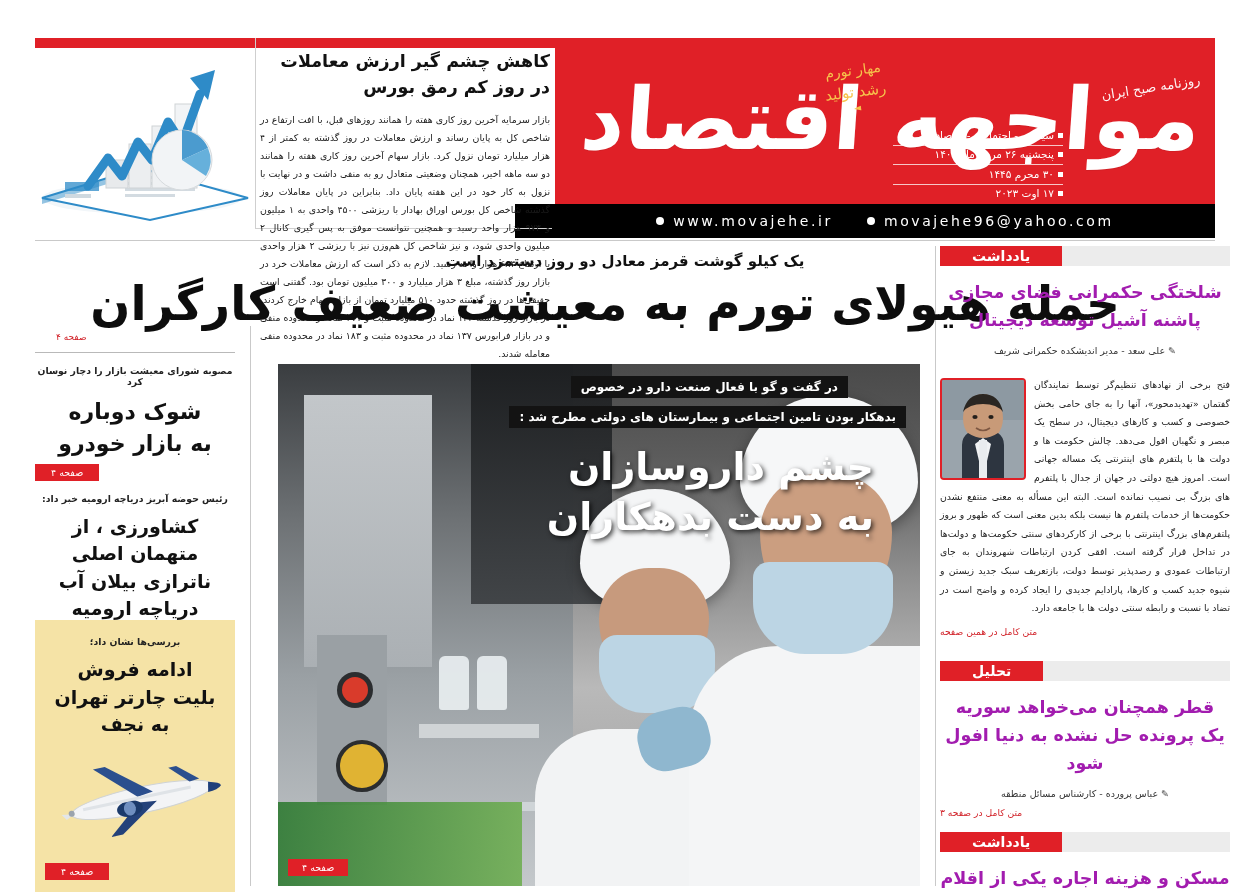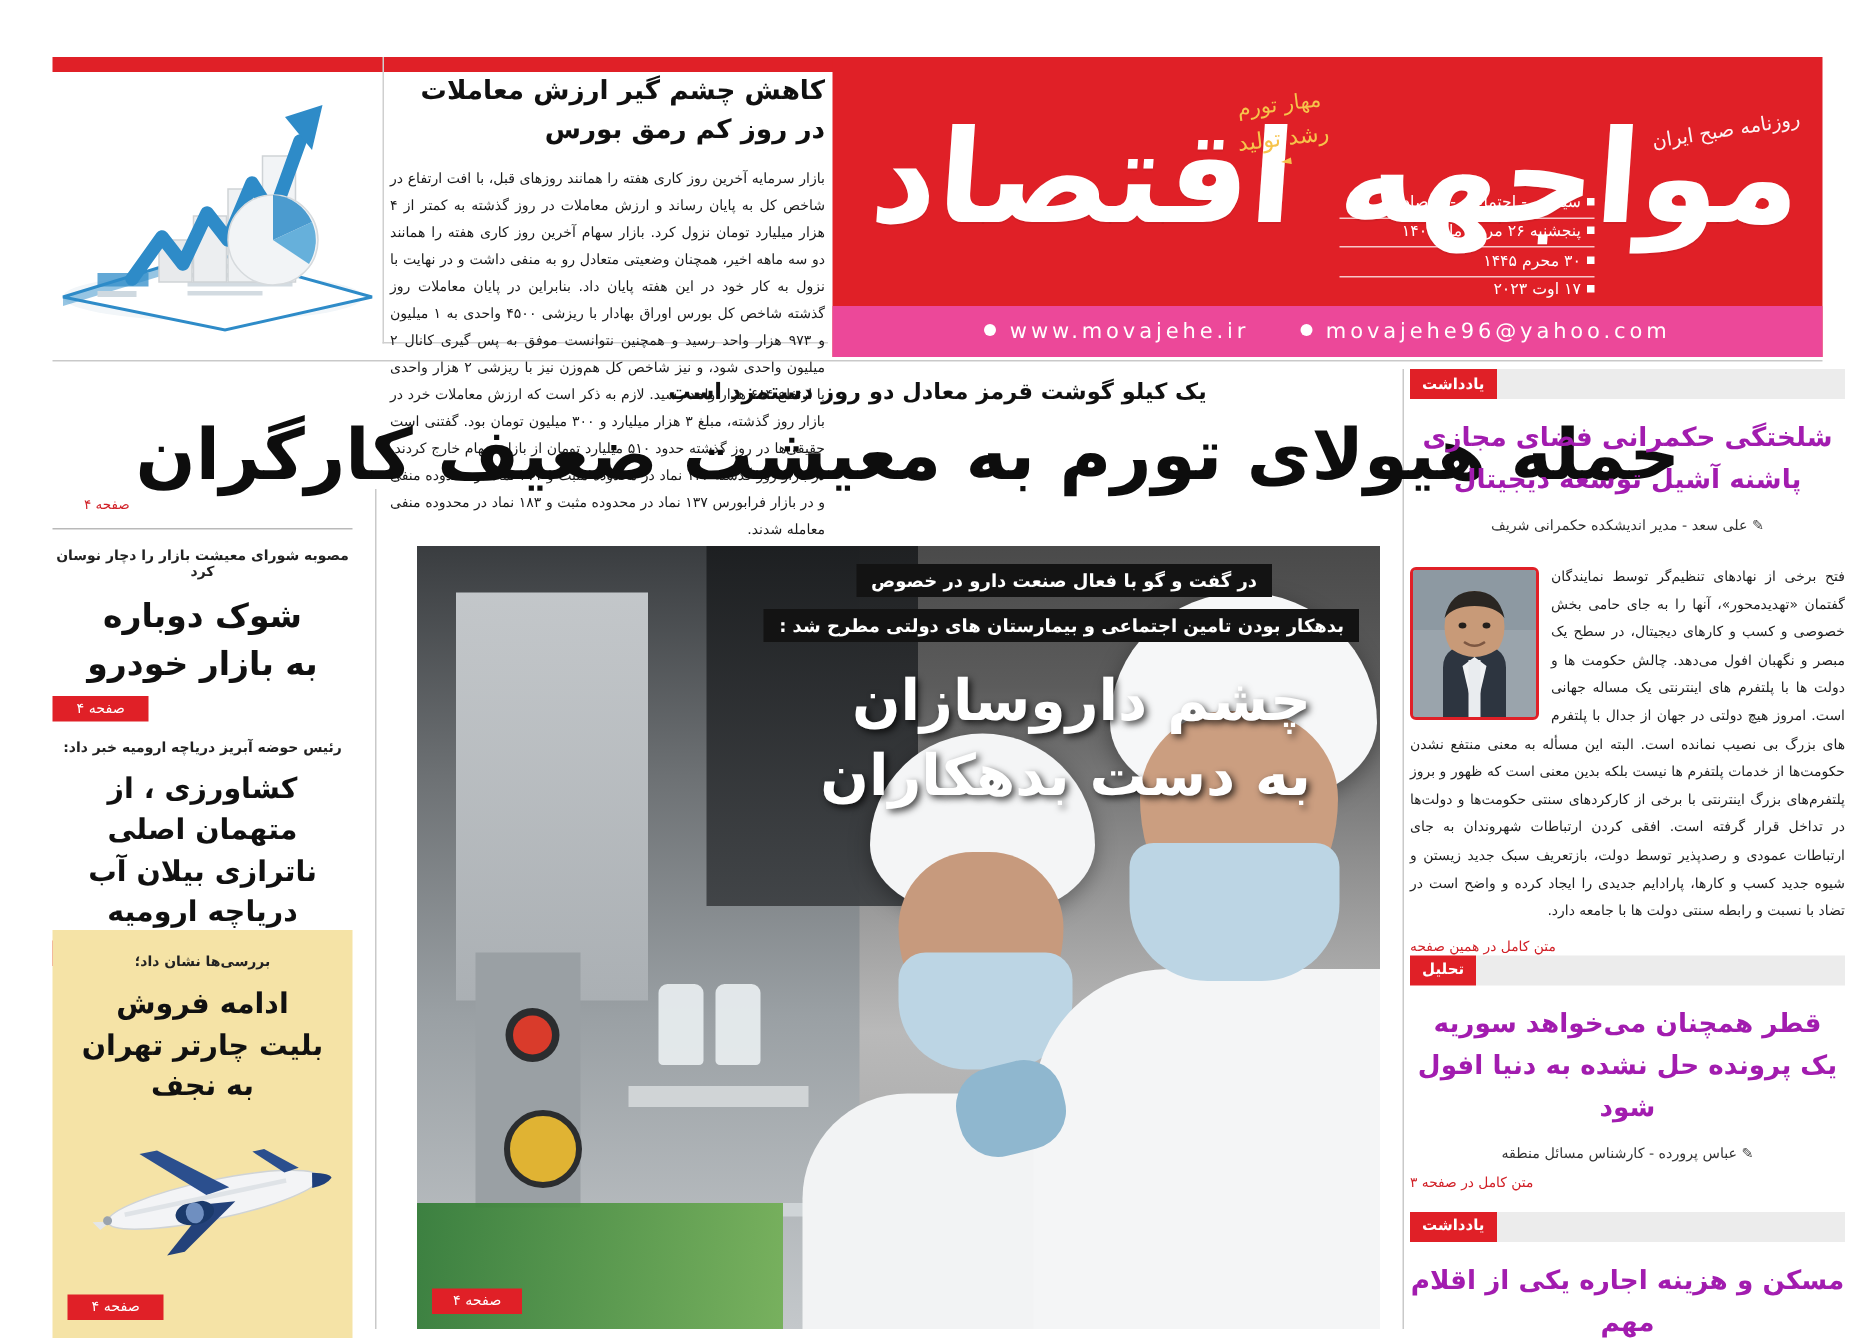--- a/index.html
+++ b/index.html
@@ -53,22 +53,23 @@
   }
   .mast-info .row{
     padding:2.5px 0 3px 0;border-bottom:1px solid rgba(255,255,255,.75);
     white-space:nowrap;line-height:1.25;
   }
   .mast-info .row:last-child{border-bottom:none;}
   .bullet{display:inline-block;width:5px;height:5px;background:#fff;margin-left:4px;vertical-align:1px;}
 
   .mast-contact{
     position:absolute;right:0;bottom:0;width:660px;height:34px;
-    background:#ec4899;display:flex;align-items:center;justify-content:center;gap:34px;
+    background:#000000;display:flex;align-items:center;justify-content:center;gap:34px;
     direction:ltr;
+    padding-left:40px;
   }
   .mast-contact span{
     color:#fff;font-size:14px;letter-spacing:2.6px;font-family:"DejaVu Sans",sans-serif;
   }
   .cdot{display:inline-block;width:8px;height:8px;border-radius:50%;background:#fff;margin-right:9px;vertical-align:1px;}
 
   
   .top-article{
     position:absolute;right:665px;top:10px;width:290px;
     text-align:right;
@@ -140,22 +141,22 @@
     position:absolute;left:10px;bottom:10px;background:#e02027;color:#fff;
     font-size:9.5px;padding:3px 14px;
   }
 
   
   .rightcol{position:absolute;right:20px;top:246px;width:290px;}
   .sect-tag-row{
     display:flex;align-items:stretch;height:20px;margin:0 0 12px 0;
   }
   .sect-tag{
-    background:#e02027;color:#fff;font-size:10px;font-weight:bold;
-    padding:0 8px;display:flex;align-items:center;
+    background:#e02027;color:#fff;font-size:14px;font-weight:bold;
+    padding:0 32px;display:flex;align-items:center;
   }
   .sect-tag-fill{flex:1;background:#ececec;}
   .rc-head{
     font-size:17.5px;font-weight:bold;color:#a21caf;text-align:center;line-height:1.6;
   }
   .rc-byline{
     font-size:9.5px;color:#333;text-align:center;margin:11px 0 8px 0;
   }
   .rc-byline .pen{color:#444;margin-left:3px;}
   .rc-body{
@@ -401,21 +402,21 @@
             <path d="M26,53 q15,10 30,0 q6,4 6,12 l0,33 l-42,0 l0,-33 q0,-8 6,-12z" fill="#2d3540"></path>
             <path d="M41,58 l-8,6 l8,34 l8,-34z" fill="#f0f2f4"></path>
             <rect x="37" y="60" width="8" height="38" fill="#e9ecef"></rect>
           </svg>
         </div>
         <span>فتح برخی از نهادهای تنظیم‌گر توسط نمایندگان گفتمان «تهدیدمحور»، آنها را به جای حامی بخش خصوصی و کسب و کارهای دیجیتال، در سطح یک مبصر و نگهبان افول می‌دهد. چالش حکومت ها و دولت ها با پلتفرم های اینترنتی یک مساله جهانی است. امروز هیچ دولتی در جهان از جدال با پلتفرم های بزرگ بی نصیب نمانده است. البته این مسأله به معنی منتفع نشدن حکومت‌ها از خدمات پلتفرم ها نیست بلکه بدین معنی است که ظهور و بروز پلتفرم‌های بزرگ اینترنتی با برخی از کارکردهای سنتی حکومت‌ها و دولت‌ها در تداخل قرار گرفته است. افقی کردن ارتباطات شهروندان به جای ارتباطات عمودی و رصدپذیر توسط دولت، بازتعریف سبک جدید زیستن و شیوه جدید کسب و کارها، پارادایم جدیدی را ایجاد کرده و واضح است در تضاد با نسبت و رابطه سنتی دولت ها با جامعه دارد.</span>
       </div>
       <div class="rc-more">متن کامل در همین صفحه</div>
     </div>
 
-    <div style="margin-top:0;">
+    <div style="margin-top:24px;">
       <div class="sect-tag-row">
         <div class="sect-tag-fill"></div>
         <div class="sect-tag">تحلیل</div>
       </div>
       <div class="rc-head">قطر همچنان می‌خواهد سوریه</div>
       <div class="rc-head">یک پرونده حل نشده به دنیا افول شود</div>
       <div class="rc-byline">
         <span class="pen">✎</span><span>عباس پرورده - کارشناس مسائل منطقه</span>
       </div>
       <div class="rc-more" style="margin-top:0;">متن کامل در صفحه ۳</div>

